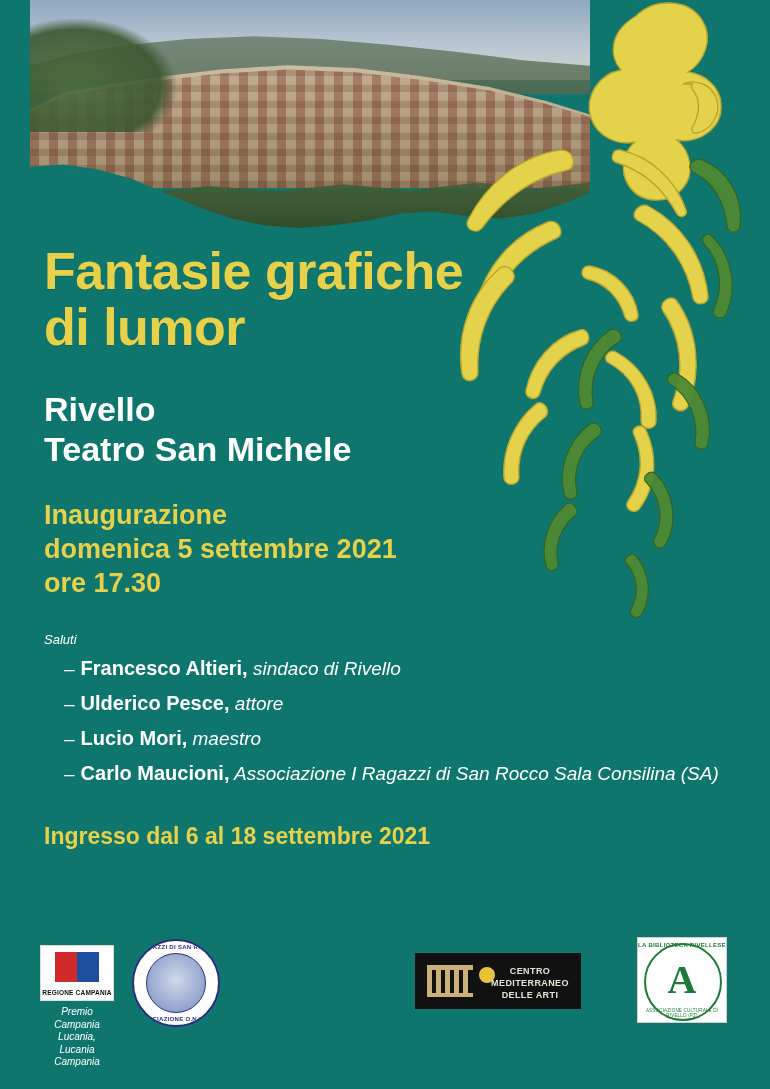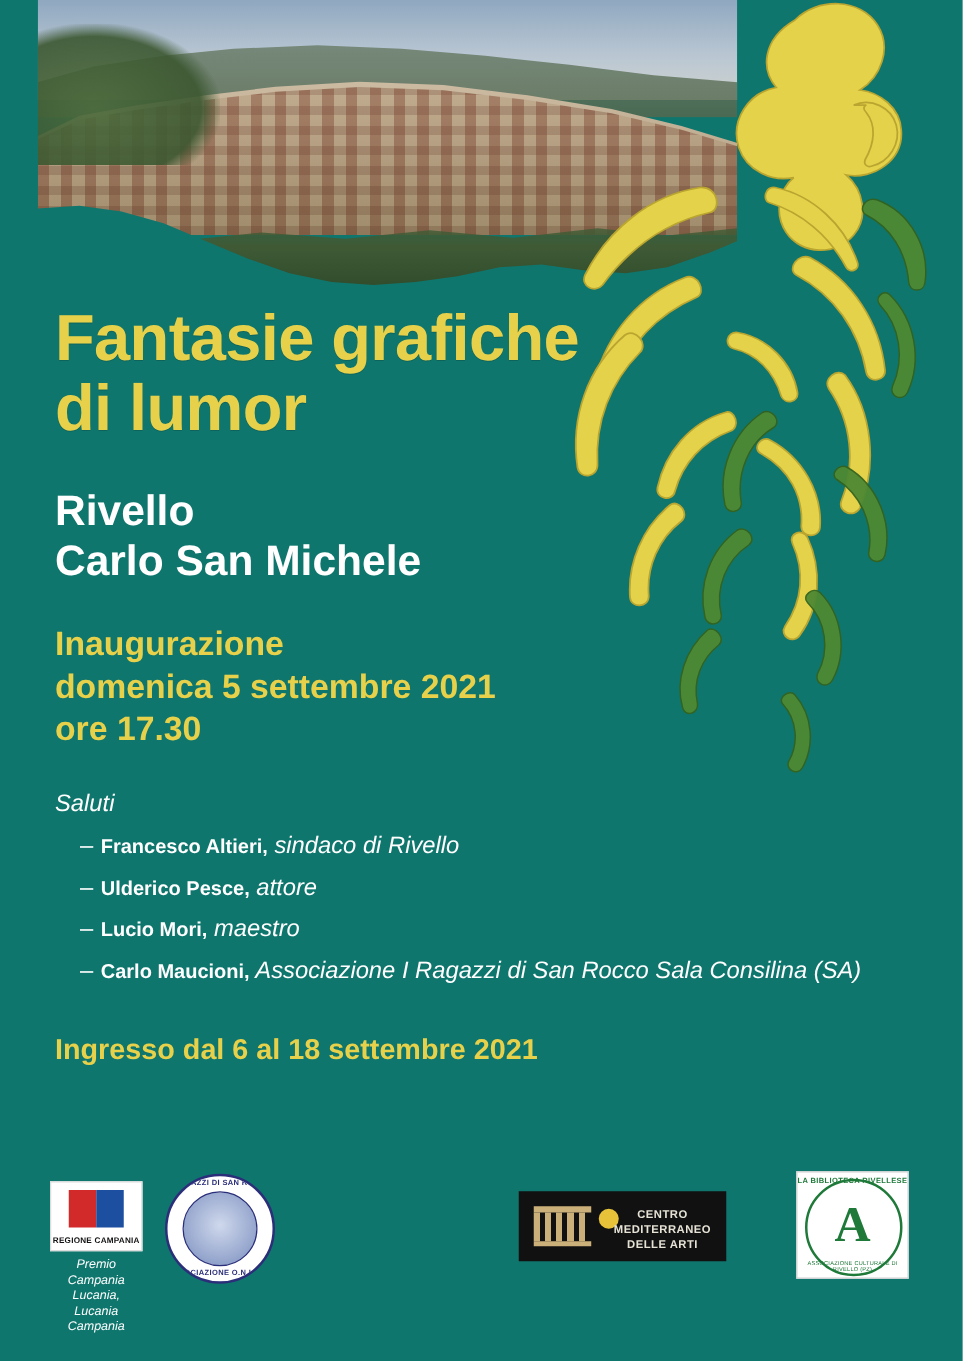--- a/index.html
+++ b/index.html
@@ -120,34 +120,34 @@
     line-height: 1.26;
     font-weight: 700;
     white-space: pre-line;
   }
 
   .people {
     margin-top: 30px;
     color: #ffffff;
   }
   .grp-label {
-    font-size: 19px;
+    font-size: 13px;
     font-style: italic;
     line-height: 1.5;
     margin-top: 6px;
   }
   .grp-label:first-child { margin-top: 0; }
   .person {
     font-size: 19px;
     line-height: 1.55;
     padding-left: 20px;
     margin-top: 4px;
   }
   .person .dash { margin-right: 6px; }
-  .person .nm { font-weight: 700; font-size: 16px; }
+  .person .nm { font-weight: 700; font-size: 20px; }
   .person .role { font-style: italic; }
   .person .role2 {
     display: block;
     font-style: italic;
     padding-left: 18px;
   }
 
   .ingresso {
     margin-top: 34px;
     color: #e8d14a;
@@ -342,21 +342,21 @@
       <path d="M170 330c-24 16-36 46-30 74 2 8 14 6 13-2-4-24 6-48 26-60 7-5-2-16-9-12z"></path>
       <path d="M150 424c-22 16-32 44-26 70 2 8 14 6 13-2-5-22 4-44 22-56 7-5-2-16-9-12z"></path>
       <path d="M126 504c-18 16-26 40-20 62 2 8 13 5 12-3-4-18 3-36 17-47 6-5-3-16-9-12z"></path>
     </g>
   </svg>
 
   <div class="content">
     <div class="title">Fantasie grafiche
 di lumor</div>
     <div class="venue">Rivello
-Carlo San Michele</div>
+Teatro San Michele</div>
     <div class="inaug">Inaugurazione
 domenica 5 settembre 2021
 ore 17.30</div>
 
     <div class="people">
 
       <div class="grp-label">Saluti</div>
       <div class="person">
         <span class="dash">–</span><span class="nm">Francesco Altieri,</span><span class="role"> sindaco di Rivello</span>
       </div>

